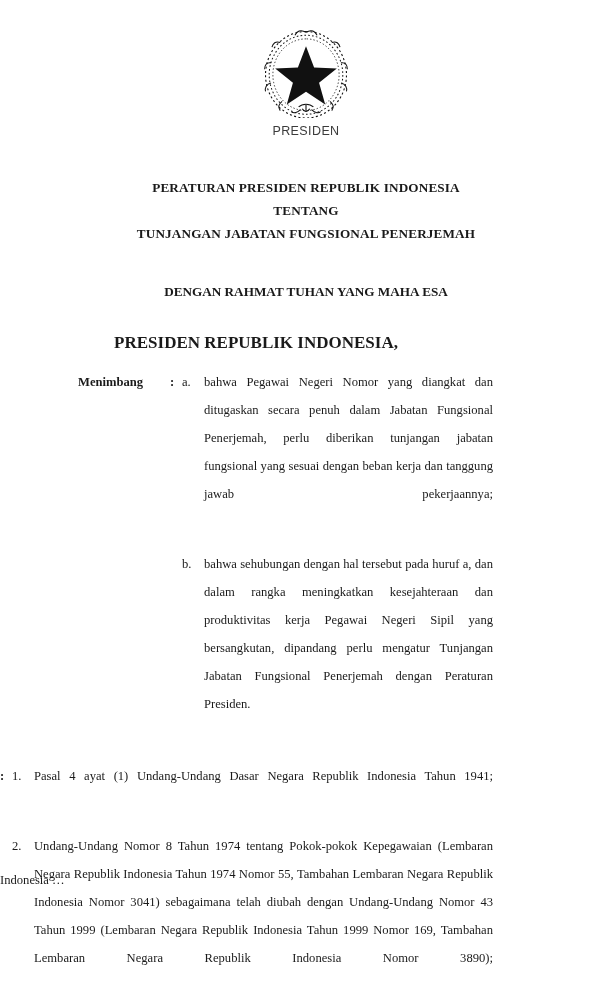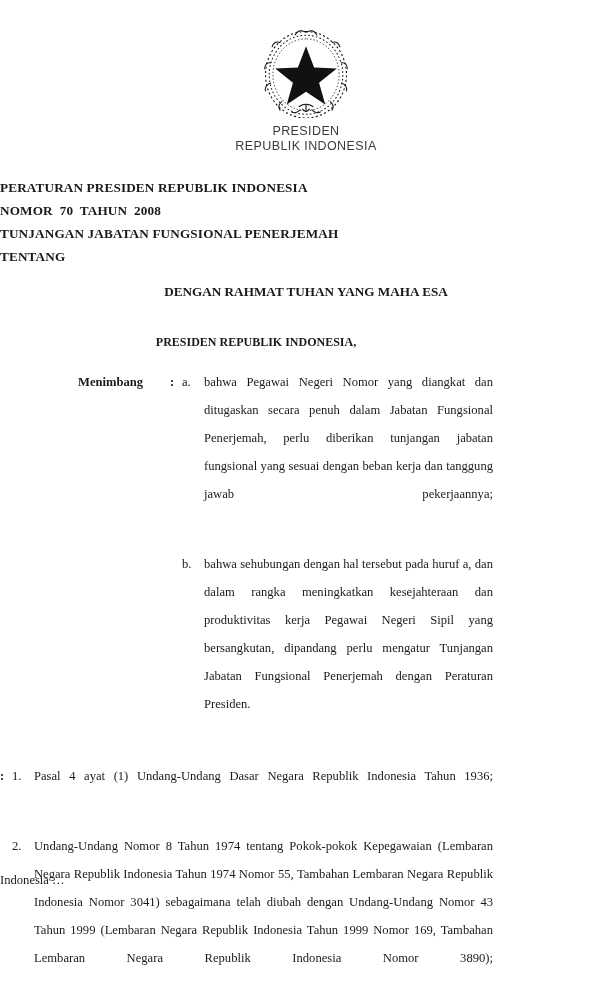--- a/index.html
+++ b/index.html
@@ -38,20 +38,21 @@
     letter-spacing: 0.4px;
     color: #3b3b3b;
   }
 
   
   .title-block {
     position: absolute;
     top: 176px;
     left: 0;
     width: 612px;
+    text-align: center;
     font-weight: bold;
     font-size: 13.2px;
     letter-spacing: 0.15px;
   }
   .title-block .tline {
     line-height: 23px;
     white-space: pre;
   }
 
   .blessing {
@@ -65,21 +66,21 @@
     line-height: 23px;
   }
 
   .issuer {
     position: absolute;
     top: 331px;
     left: 0;
     width: 512px;
     text-align: center;
     font-weight: bold;
-    font-size: 12px;
+    font-size: 17px;
     line-height: 23px;
   }
 
   
   .body-area {
     position: absolute;
     top: 368px;
     left: 0;
     width: 612px;
   }
@@ -195,29 +196,27 @@
             <path d="M50,86 L50,93"></path>
           </g>
         </g>
       </g>
 
       <path d="M50,22 L58.8,45.2 L83.5,46.2 L64.2,61.6 L70.9,85.4 L50,71.5 L29.1,85.4 L35.8,61.6 L16.5,46.2 L41.2,45.2 Z"></path>
     </g>
   </svg>
   <div class="masthead-lines">
     <div>PRESIDEN</div>
-    <div>REPUBLIK INDONESIA</div>
   </div>
 </div>
 
 <div class="title-block">
   <div class="tline">PERATURAN PRESIDEN REPUBLIK INDONESIA</div>
-  <div class="tline">NOMOR  70  TAHUN  2008</div>
+  <div class="tline">TENTANG</div>
   <div class="tline">TUNJANGAN JABATAN FUNGSIONAL PENERJEMAH</div>
-  <div class="tline">TENTANG</div>
 </div>
 
 <div class="blessing">DENGAN RAHMAT TUHAN YANG MAHA ESA</div>
 
 <div class="issuer">PRESIDEN REPUBLIK INDONESIA,</div>
 
 <div class="body-area">
 
   <div class="section">
     <div class="sec-label">Menimbang</div>
@@ -232,21 +231,21 @@
         <div class="item-text">bahwa sehubungan dengan hal tersebut pada huruf a, dan dalam rangka meningkatkan kesejahteraan dan produktivitas kerja Pegawai Negeri Sipil yang bersangkutan, dipandang perlu mengatur Tunjangan Jabatan Fungsional Penerjemah dengan Peraturan Presiden.</div>
       </div>
     </div>
   </div>
 
   <div class="section">
     <div class="sec-colon">:</div>
     <div class="sec-items">
       <div class="item">
         <div class="item-marker">1.</div>
-        <div class="item-text">Pasal 4 ayat (1) Undang-Undang Dasar Negara Republik Indonesia Tahun 1936;</div>
+        <div class="item-text">Pasal 4 ayat (1) Undang-Undang Dasar Negara Republik Indonesia Tahun 1941;</div>
       </div>
       <div class="item">
         <div class="item-marker">2.</div>
         <div class="item-text">Undang-Undang Nomor 8 Tahun 1974 tentang Pokok-pokok Kepegawaian  (Lembaran Negara Republik Indonesia Tahun 1974 Nomor 55, Tambahan  Lembaran Negara Republik Indonesia Nomor 3041) sebagaimana telah  diubah dengan Undang-Undang Nomor  43 Tahun  1999 (Lembaran Negara Republik Indonesia Tahun 1999  Nomor 169, Tambahan Lembaran Negara Republik Indonesia Nomor 3890);</div>
       </div>
 
     </div>
   </div>
 
 </div>

